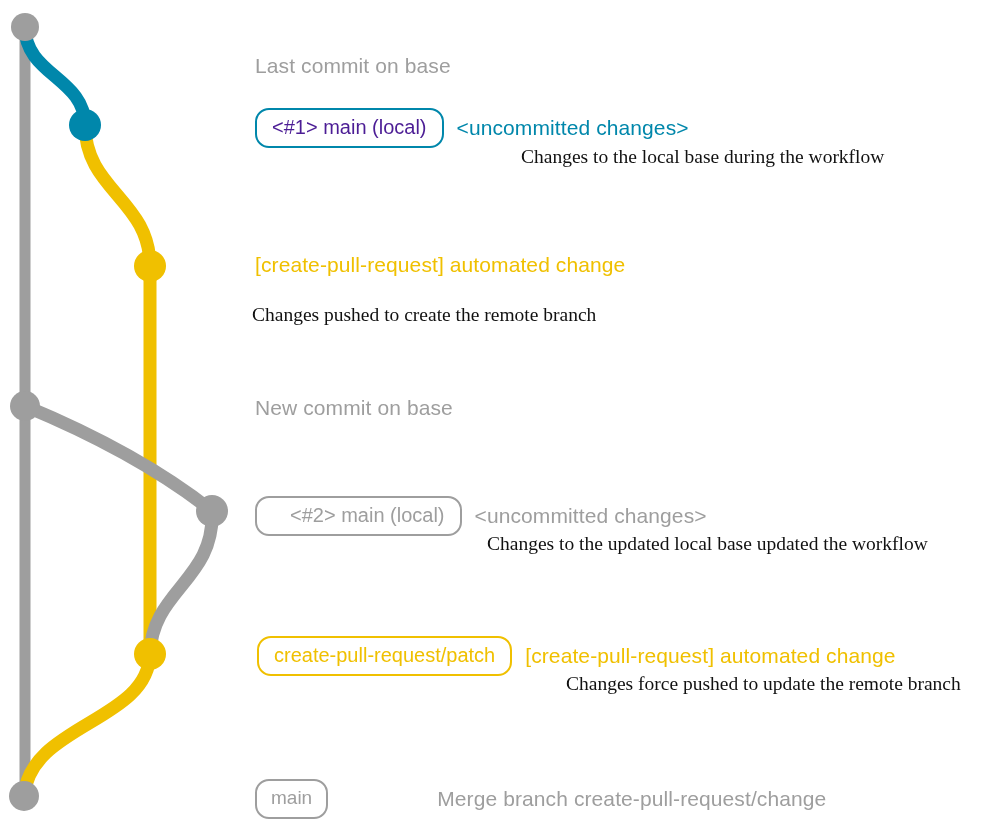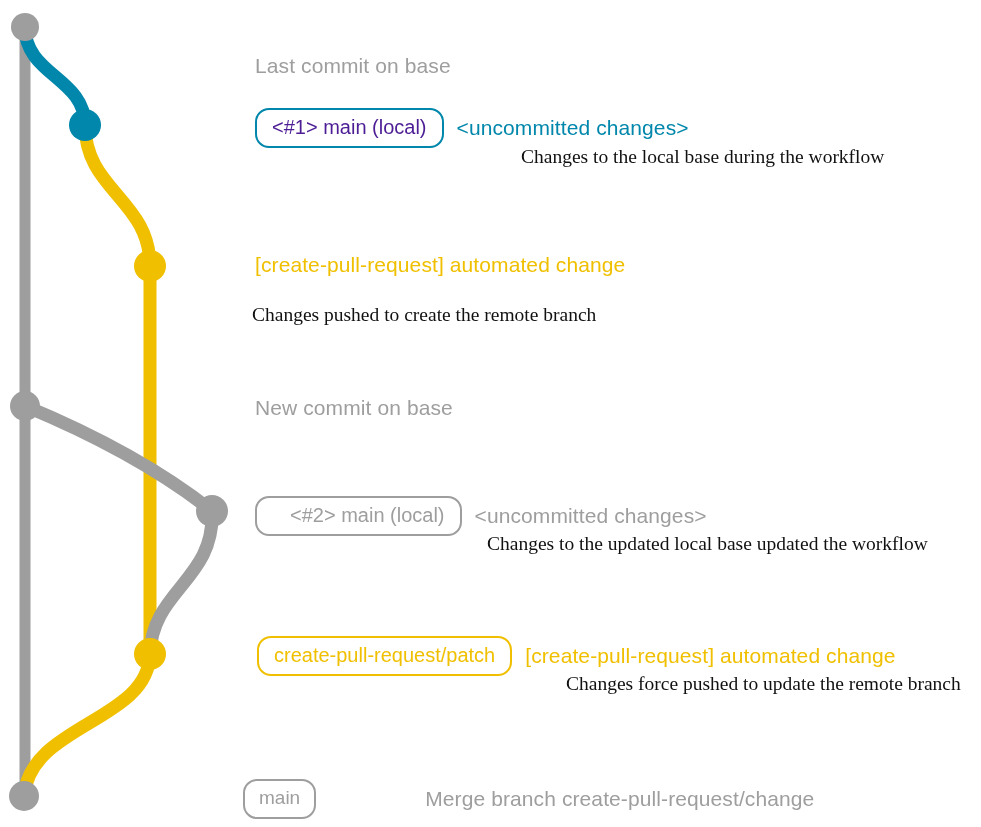--- a/index.html
+++ b/index.html
@@ -132,19 +132,19 @@
   </div>
   <div class="subdesc" style="left:487px; top:533px;">Changes to the updated local base updated the workflow</div>
 
   <div class="row-line" style="left:257px; top:636px;">
     <span class="pill yellow">create-pull-request/patch</span>
     <span class="pill-gap"></span>
     <span class="caption yellow">[create-pull-request] automated change</span>
   </div>
   <div class="subdesc" style="left:566px; top:673px;">Changes force pushed to update the remote branch</div>
 
-  <div class="row-line" style="left:243px; top:779px;gap:48px;">
+  <div class="row-line" style="left:255px; top:779px;gap:48px;">
     <span class="pill gray small">main</span>
     <span class="pill-gap"></span>
     <span class="caption gray">Merge branch create-pull-request/change</span>
   </div>
 
 </div>
 
 </body></html>

